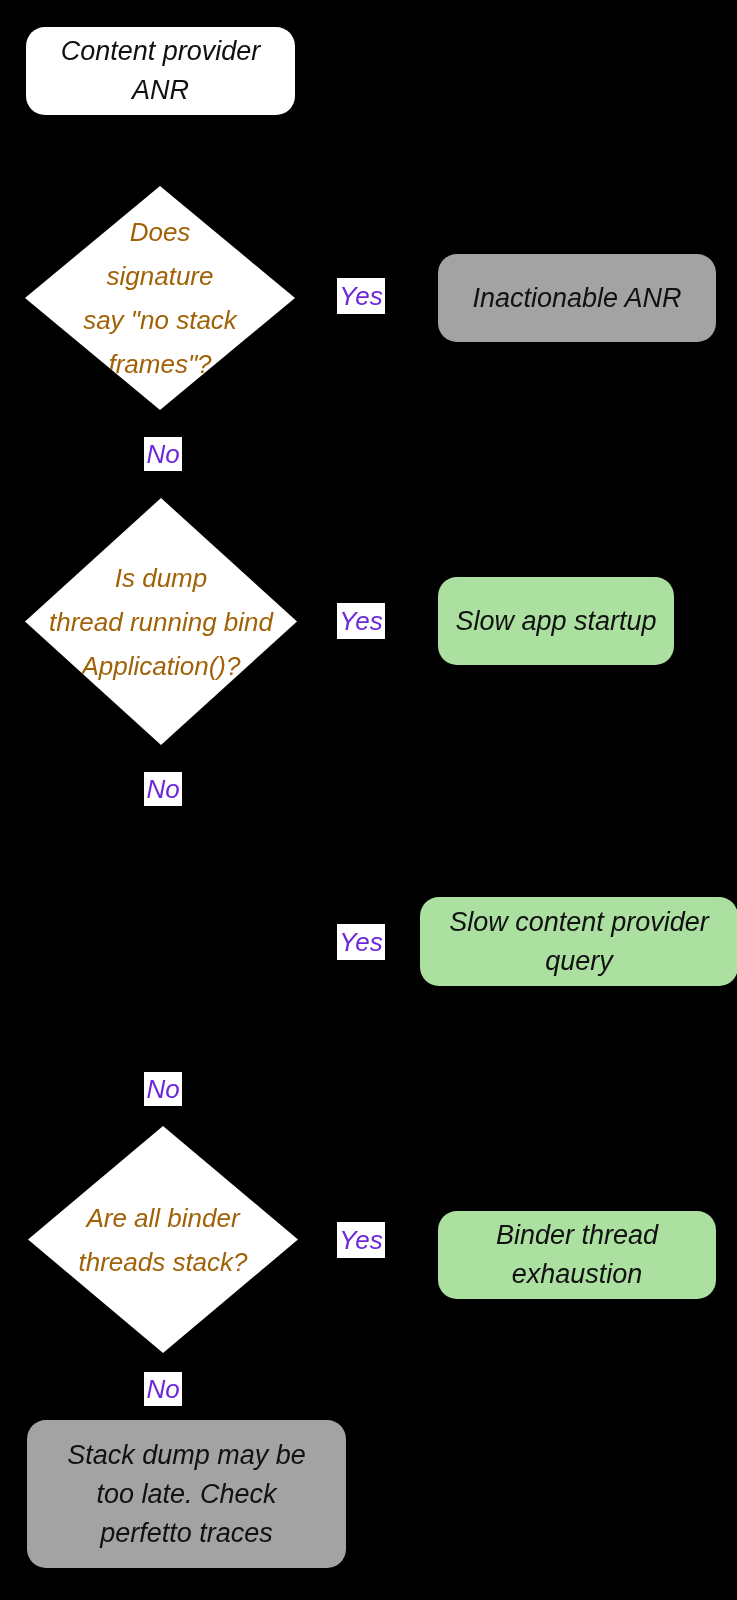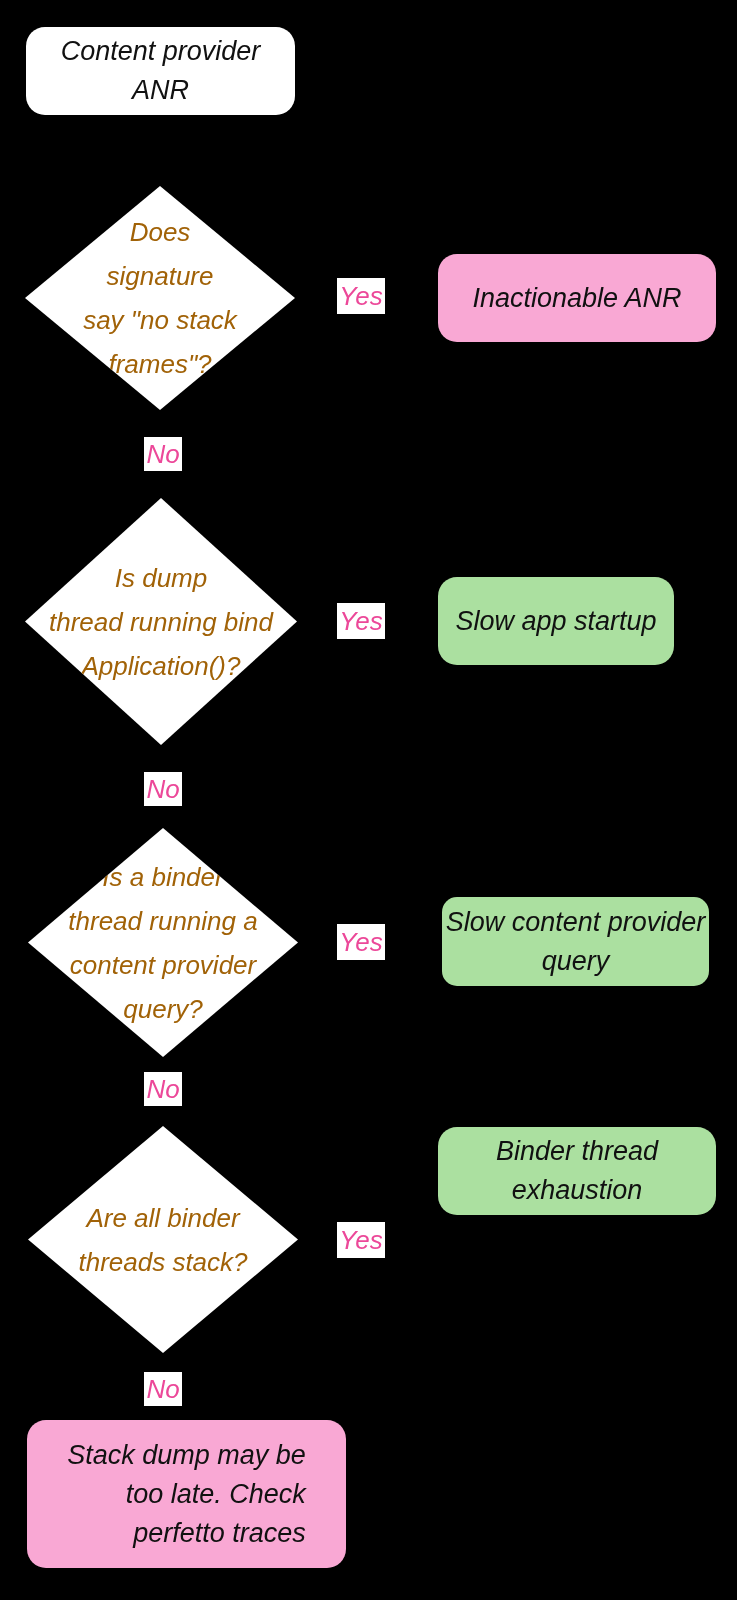--- a/index.html
+++ b/index.html
@@ -25,41 +25,41 @@
     text-align: center;
     white-space: pre-line;
     box-sizing: border-box;
   }
   .rounded {
     border-radius: 19px;
     font-size: 27px;
     line-height: 39px;
   }
   .white { background: #ffffff; }
-  .pink  { background: #f9a8d4; text-align: right; }
+  .pink  { background: #a3a3a3; }
   .green { background: #abe0a0; }
   .diamond {
     position: absolute;
     background: #ffffff;
     clip-path: polygon(50% 0%, 100% 50%, 50% 100%, 0% 50%);
     display: flex;
     align-items: center;
     justify-content: center;
   }
   .diamond .dtext {
     text-align: center;
     white-space: pre-line;
     font-size: 26px;
     line-height: 44px;
     color: #a16207;
   }
   .chip {
     position: absolute;
     background: #ffffff;
-    color: #ec4899;
+    color: #6d28d9;
     font-size: 26px;
     display: flex;
     align-items: center;
     justify-content: center;
     text-align: center;
     overflow: visible;
   }
 </style>
 </head>
 <body>
@@ -81,37 +81,31 @@
 
   <div class="diamond" style="left:25px; top:498px; width:272px; height:247px;">
     <span class="dtext">Is dump
 thread running bind
 Application()?</span>
   </div>
   <div class="chip" style="left:337px; top:603px; width:48px; height:36px;">Yes</div>
   <div class="node rounded green" style="left:438px; top:577px; width:236px; height:88px;">Slow app startup</div>
   <div class="chip" style="left:144px; top:772px; width:38px; height:34px;">No</div>
 
-  <div class="diamond" style="left:28px; top:828px; width:270px; height:229px;">
-    <span class="dtext">Is a binder
-thread running a
-content provider
-query?</span>
-  </div>
   <div class="chip" style="left:337px; top:924px; width:48px; height:36px;">Yes</div>
-  <div class="node rounded green" style="left:442px; top:897px; width:267px; height:89px;border-radius:15px;">Slow content provider
+  <div class="node rounded green" style="left:420px; top:897px; width:318px; height:89px;">Slow content provider
 query</div>
   <div class="chip" style="left:144px; top:1072px; width:38px; height:34px;">No</div>
 
   <div class="diamond" style="left:28px; top:1126px; width:270px; height:227px;">
     <span class="dtext">Are all binder
 threads stack?</span>
   </div>
   <div class="chip" style="left:337px; top:1222px; width:48px; height:36px;">Yes</div>
-  <div class="node rounded green" style="left:438px; top:1127px; width:278px; height:88px;">Binder thread
+  <div class="node rounded green" style="left:438px; top:1211px; width:278px; height:88px;">Binder thread
 exhaustion</div>
   <div class="chip" style="left:144px; top:1372px; width:38px; height:34px;">No</div>
 
   <div class="node rounded pink" style="left:27px; top:1420px; width:319px; height:148px;">Stack dump may be
 too late. Check
 perfetto traces</div>
 
 </div>
 
 </body></html>

